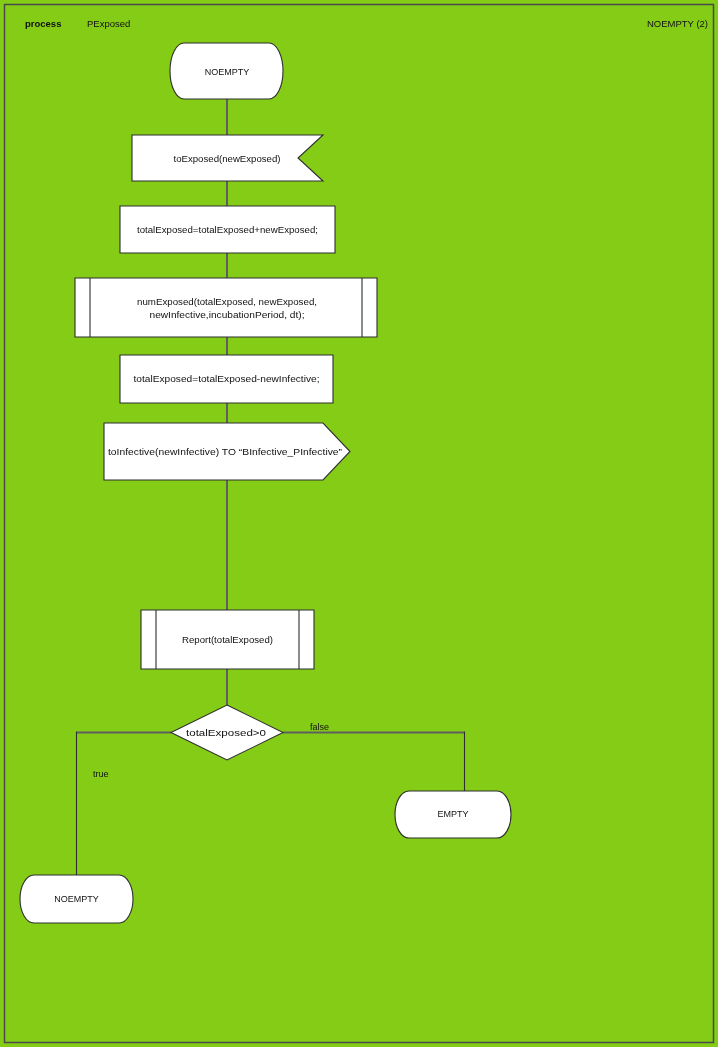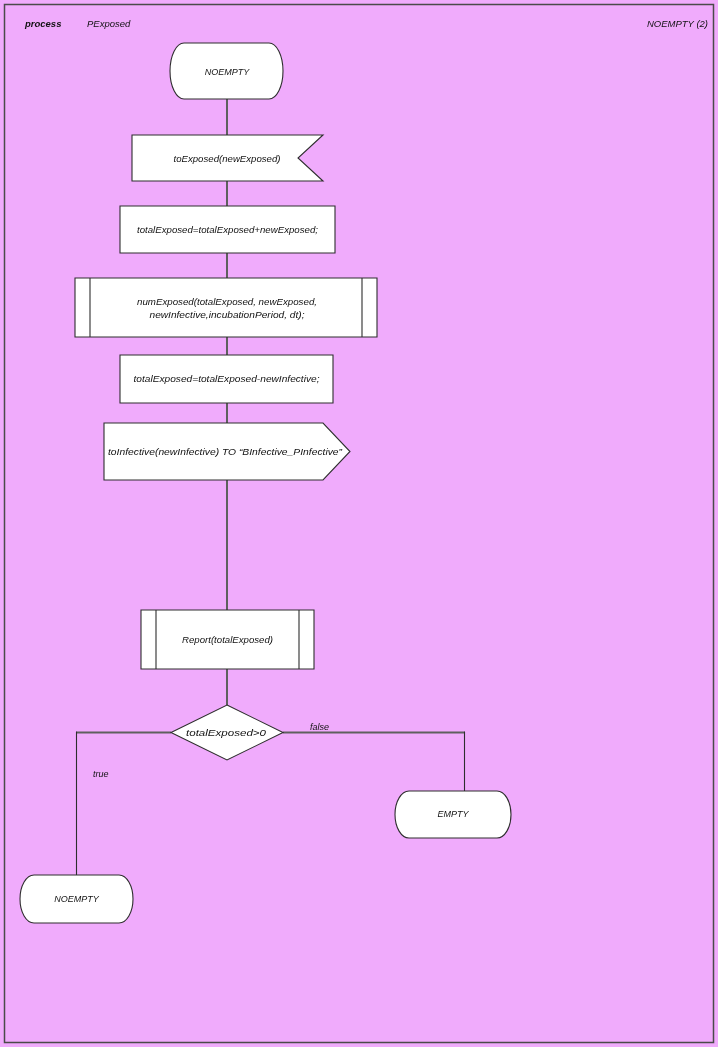--- a/index.html
+++ b/index.html
@@ -1,16 +1,16 @@
 <!DOCTYPE html>
 <html><head>
 <meta charset="utf-8">
 <style>
   html,body{margin:0;padding:0;background:#ffffff;}
-  .page{position:relative;width:718px;height:1047px;background:#f0abfc;overflow:hidden;font-style:italic;}
+  .page{position:relative;width:718px;height:1047px;background:#84cc16;overflow:hidden;}
   svg{display:block;}
   svg text{font-family:"Liberation Sans", sans-serif;fill:#111111;}
   .hdr{font-size:9.5px;}
   .hdr-bold{font-weight:bold;}
   .node-label{font-size:9px;}
   .branch-label{font-size:9px;}
 </style>
 </head>
 <body>
 

